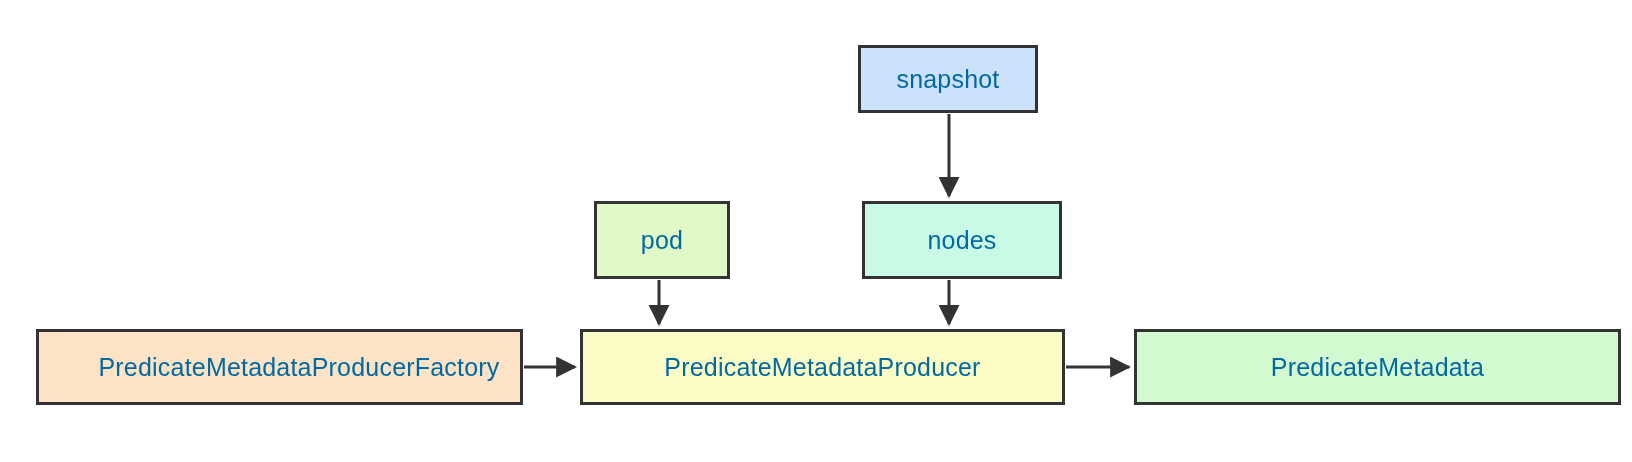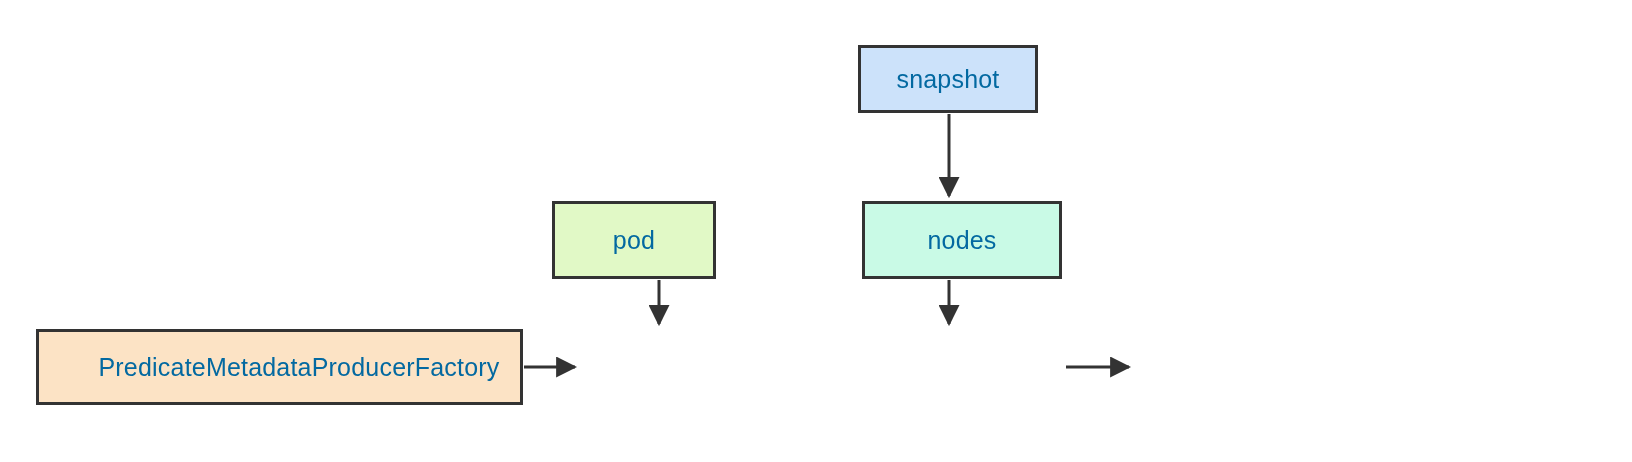--- a/index.html
+++ b/index.html
@@ -22,21 +22,21 @@
     color: #0369a1;
     font-size: 25px;
     display: flex;
     align-items: center;
     justify-content: center;
     text-align: center;
     letter-spacing: 0.2px;
     white-space: nowrap;
   }
   .node-snapshot { left: 858px; top: 45px;  width: 180px; height: 68px; }
-  .node-pod      { left: 552px; top: 201px; width: 164px; height: 78px; }
+  .node-pod      { left: 594px; top: 201px; width: 136px; height: 78px; }
   .node-nodes    { left: 862px; top: 201px; width: 200px; height: 78px; }
   .node-factory  { left: 36px;  top: 329px; width: 487px; height: 76px; }
   .node-producer { left: 580px; top: 329px; width: 485px; height: 76px; }
   .node-metadata { left: 1134px; top: 329px; width: 487px; height: 76px; }
   .edges-layer {
     position: absolute;
     left: 0; top: 0;
     width: 1632px;
     height: 462px;
     pointer-events: none;
@@ -73,15 +73,21 @@
   </div>
 
   <div class="node node-nodes" style="background-color: rgb(201, 250, 230);">
     <span>nodes</span>
   </div>
 
   <div class="node node-factory" style="background-color: rgb(252, 227, 197); padding-left: 39px;">
     <span>PredicateMetadataProducerFactory</span>
   </div>
 
+  <div class="node node-producer" style="background-color: rgb(251, 251, 198);">
+    <span>PredicateMetadataProducer</span>
+  </div>
 
+  <div class="node node-metadata" style="background-color: rgb(210, 249, 207);">
+    <span>PredicateMetadata</span>
+  </div>
 
 </div>
 
 </body></html>

